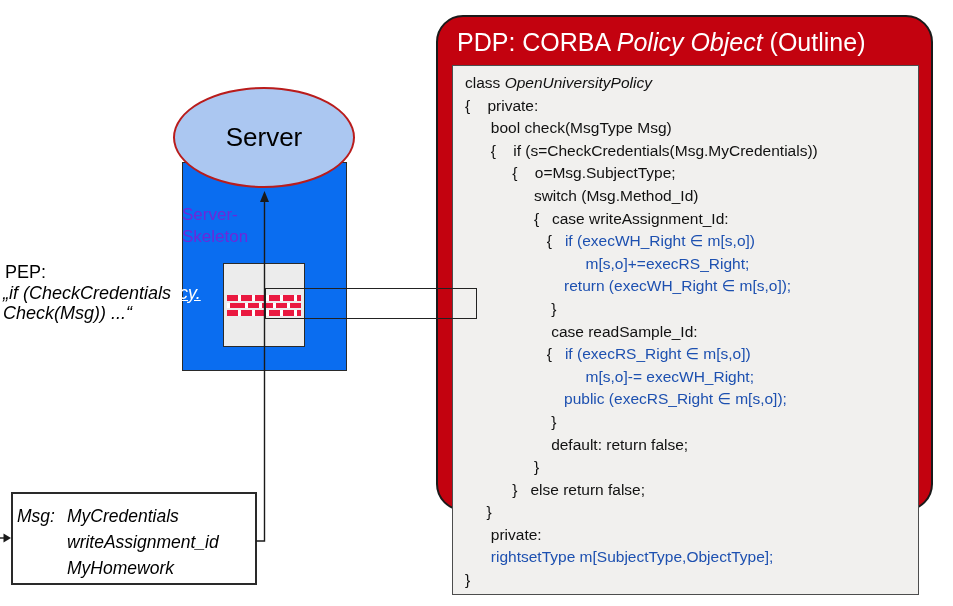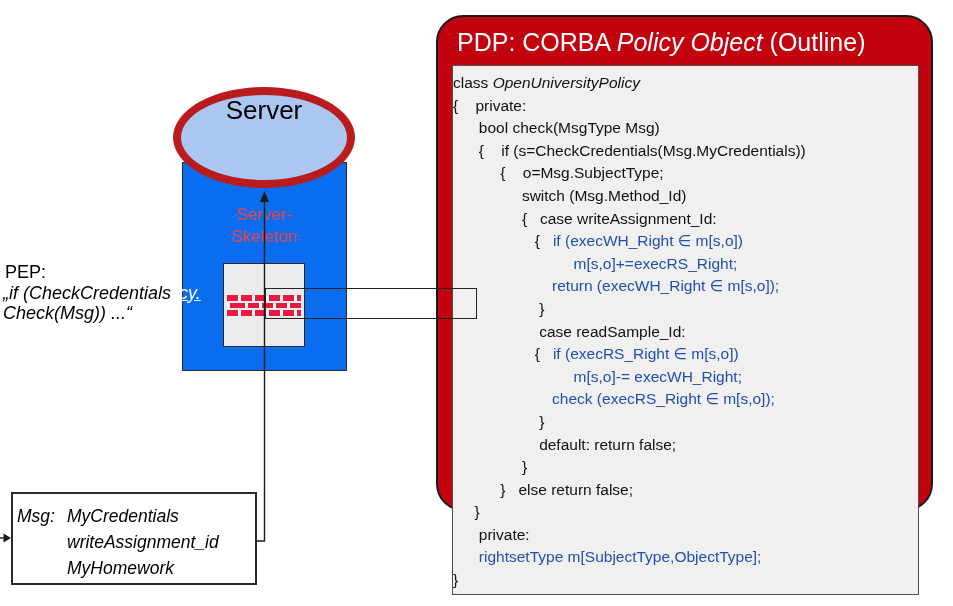--- a/index.html
+++ b/index.html
@@ -8,35 +8,35 @@
 
   
   .pdp-box{position:absolute;left:436px;top:15px;width:497px;height:496px;
            background:var(--pdp-red);border:2px solid #1a1a1a;border-radius:27px;
            box-sizing:border-box;z-index:1;}
   .pdp-title{position:absolute;left:19px;top:11px;color:#fff;font-size:25px;
              white-space:nowrap;letter-spacing:0px;}
   .pdp-title .it{font-style:italic;}
   .code-panel{position:absolute;left:14px;top:48px;width:467px;height:530px;
               background:var(--panel-gray);border:1px solid #4d4d4d;box-sizing:border-box;
-              padding:6px 0 0 0;overflow:hidden;}
+              padding:6px 0 0 12px;overflow:hidden;}
   .code-line{font-size:15.5px;line-height:22.6px;white-space:pre;color:#111;}
   .code-line .seg-k{color:#111;}
   .code-line .seg-i{color:#111;font-style:italic;}
   .code-line .seg-b{color:var(--code-blue);}
 
   
   .skeleton-rect{position:absolute;left:182px;top:162px;width:165px;height:209px;
                  background:var(--skeleton-blue);border:1px solid #2a2a2a;box-sizing:border-box;z-index:2;}
   .server-ellipse{position:absolute;left:173px;top:87px;width:182px;height:101px;
-                  background:var(--ellipse-blue);border:8px solid #b91c1c;border-radius:50%;
-                  box-sizing:border-box;display:flex;justify-content:center;z-index:3;}
+                  background:var(--ellipse-blue);border:2px solid #b91c1c;border-radius:50%;
+                  box-sizing:border-box;display:flex;align-items:center;justify-content:center;z-index:3;}
   .server-label{font-size:26px;color:#000;}
-  .skeleton-label{position:absolute;left:182px;top:204px;width:165px;text-align:center;
-                  color:#ef4444;font-size:17px;line-height:22px;z-index:3;}
+  .skeleton-label{position:absolute;left:182px;top:204px;width:165px;text-align:left;
+                  color:#6d28d9;font-size:17px;line-height:22px;z-index:3;}
 
   
   .brick-box{position:absolute;left:223px;top:263px;width:82px;height:84px;
              background:#ececec;border:1.5px solid #2a2a2a;box-sizing:border-box;z-index:3;}
   .brick-band{position:absolute;left:3px;right:3px;top:31px;}
   .brick-row{height:5.5px;margin-bottom:2px;
              background:repeating-linear-gradient(90deg,var(--brick-red) 0 11px,#ffffff 11px 14px);}
   .brick-row.offset{background-position:7px 0;}
 
   
@@ -100,21 +100,21 @@
           <div class="code-line"><span class="seg-k">           {    o=Msg.SubjectType;</span></div>
           <div class="code-line"><span class="seg-k">                switch (Msg.Method_Id)</span></div>
           <div class="code-line"><span class="seg-k">                {   case writeAssignment_Id:</span></div>
           <div class="code-line"><span class="seg-k">                   {   </span><span class="seg-b">if (execWH_Right ∈ m[s,o])</span></div>
           <div class="code-line"><span class="seg-b">                            m[s,o]+=execRS_Right;</span></div>
           <div class="code-line"><span class="seg-b">                       return (execWH_Right ∈ m[s,o]);</span></div>
           <div class="code-line"><span class="seg-k">                    }</span></div>
           <div class="code-line"><span class="seg-k">                    case readSample_Id:</span></div>
           <div class="code-line"><span class="seg-k">                   {   </span><span class="seg-b">if (execRS_Right ∈ m[s,o])</span></div>
           <div class="code-line"><span class="seg-b">                            m[s,o]-= execWH_Right;</span></div>
-          <div class="code-line"><span class="seg-b">                       check (execRS_Right ∈ m[s,o]);</span></div>
+          <div class="code-line"><span class="seg-b">                       public (execRS_Right ∈ m[s,o]);</span></div>
           <div class="code-line"><span class="seg-k">                    }</span></div>
           <div class="code-line"><span class="seg-k">                    default: return false;</span></div>
           <div class="code-line"><span class="seg-k">                }</span></div>
           <div class="code-line"><span class="seg-k">           }   else return false;</span></div>
           <div class="code-line"><span class="seg-k">     }</span></div>
           <div class="code-line"><span class="seg-k">      private:</span></div>
           <div class="code-line"><span class="seg-k">      </span><span class="seg-b">rightsetType m[SubjectType,ObjectType];</span></div>
           <div class="code-line"><span class="seg-k">}</span></div>
         </div>
     </div>

